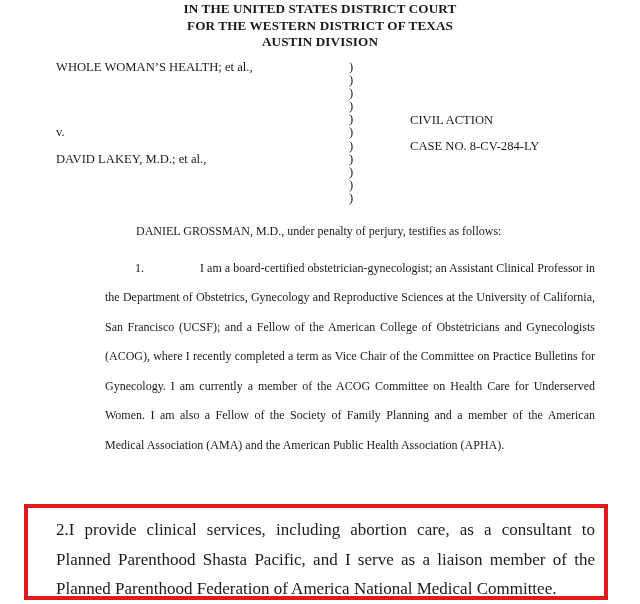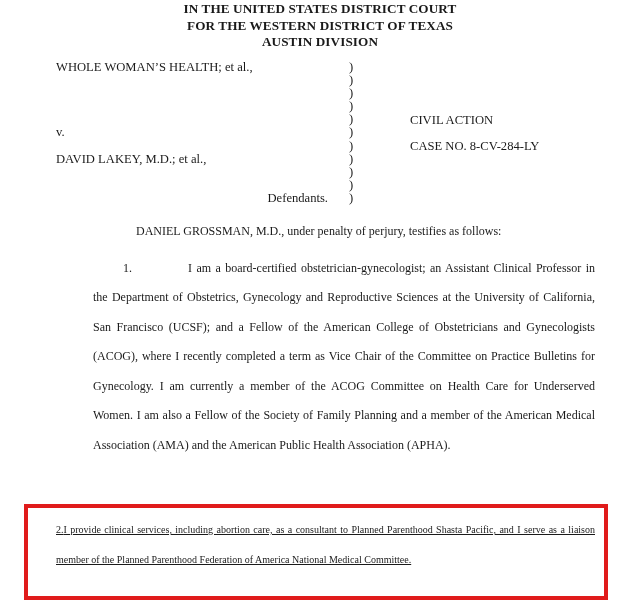--- a/index.html
+++ b/index.html
@@ -88,21 +88,21 @@
   }
   .lead {
     text-indent: 48px;
     line-height: 17px;
     margin-bottom: 14px;
   }
   .para {
     position: relative;
     text-align: justify;
     line-height: 29.5px;
-    margin: 0 0 1px 5px;
+    margin: 0 0 1px 17px;
     text-indent: 0;
   }
   .para .num {
     display: inline-block;
     width: 39px;
     margin-left: 30px;
   }
   .para .gap { display: inline-block; width: 26px; }
 
   
@@ -117,22 +117,21 @@
     background: transparent;
     pointer-events: none;
   }
   .para-highlight {
     position: absolute;
     left: 56px;
     top: 515px;
     width: 539px;
     text-align: justify;
     line-height: 29.5px;
-    font-size: 10px;
-    text-decoration: underline;
+    font-size: 17px;
   }
 </style>
 </head>
 <body>
 
 <div class="page">
 
   <div class="court-heading">
     <div>IN THE UNITED STATES DISTRICT COURT</div>
     <div>FOR THE WESTERN DISTRICT OF TEXAS</div>
@@ -151,21 +150,20 @@
       <div class="cap-row"></div>
       <div class="cap-row"></div>
       <div class="cap-row">v.</div>
       <div class="cap-row"></div>
       <div class="cap-row">
         <span>DAVID LAKEY, M.D.;</span>
         <span class="ital">et al.,</span>
       </div>
       <div class="cap-row"></div>
       <div class="cap-row"></div>
-      <div class="cap-row right">Defendants.</div>
     </div>
 
     <div class="paren-col">
         <div>)</div>
         <div>)</div>
         <div>)</div>
         <div>)</div>
         <div>)</div>
         <div>)</div>
         <div>)</div>

